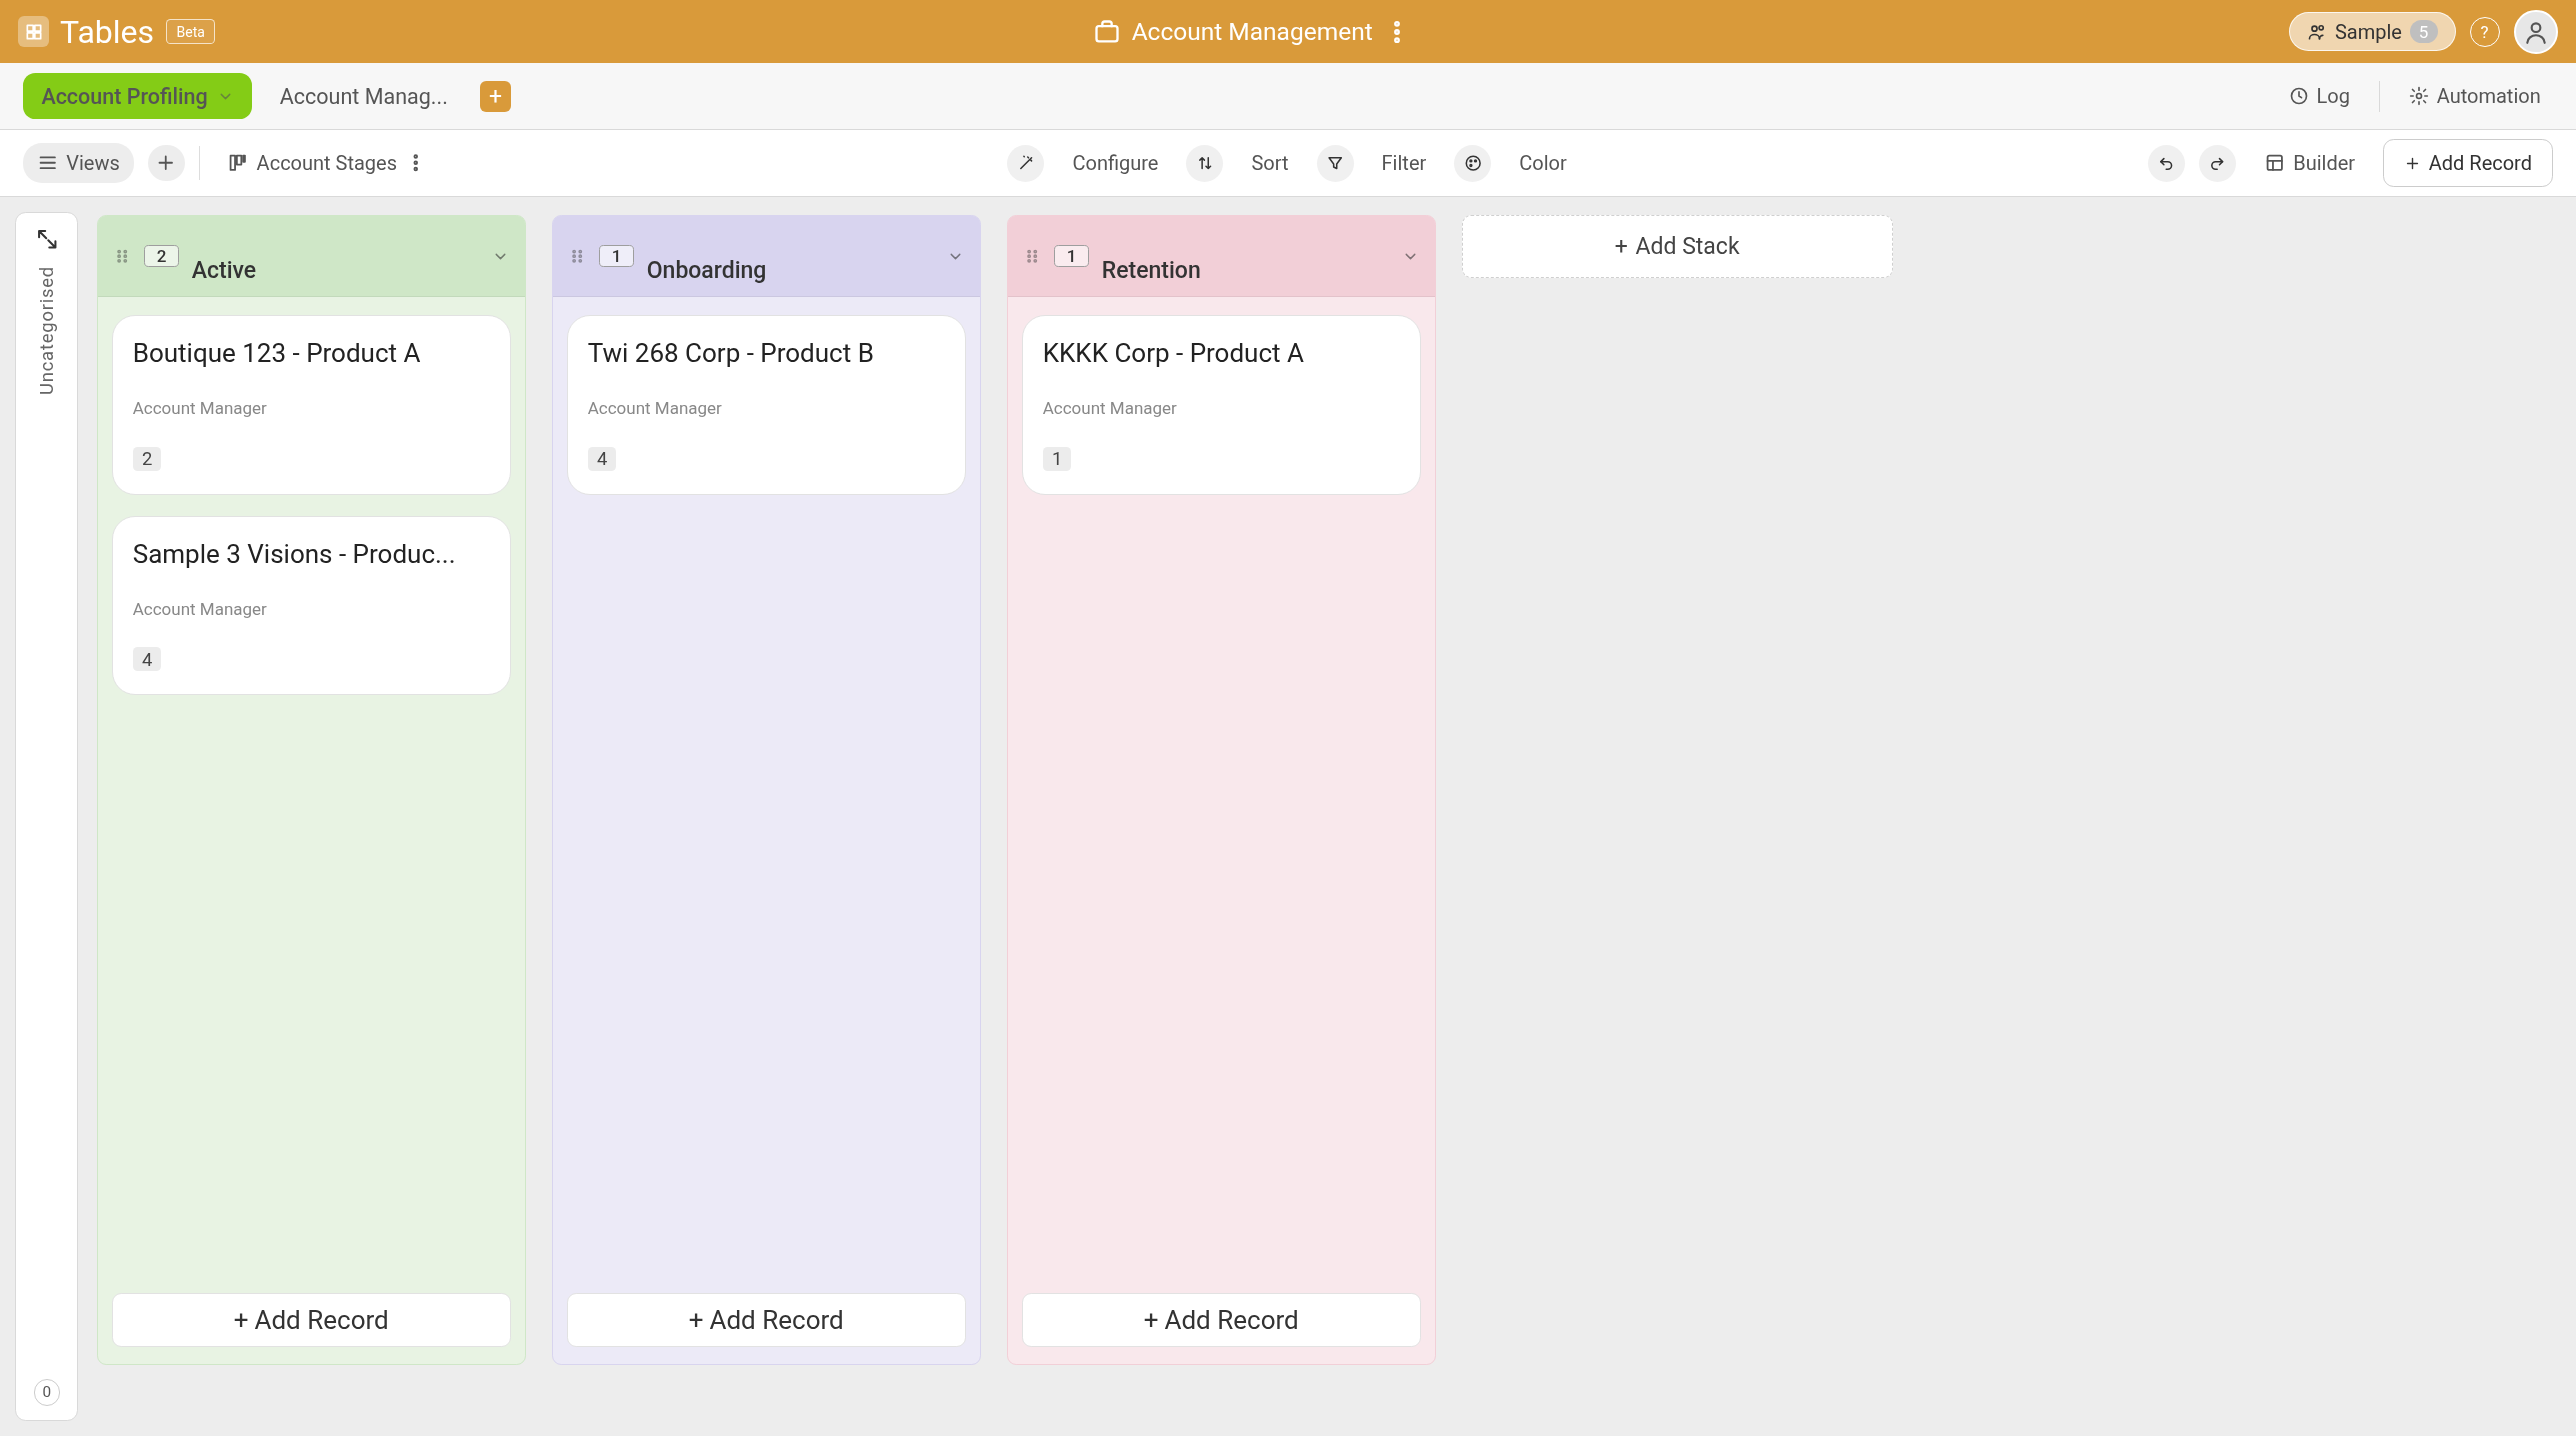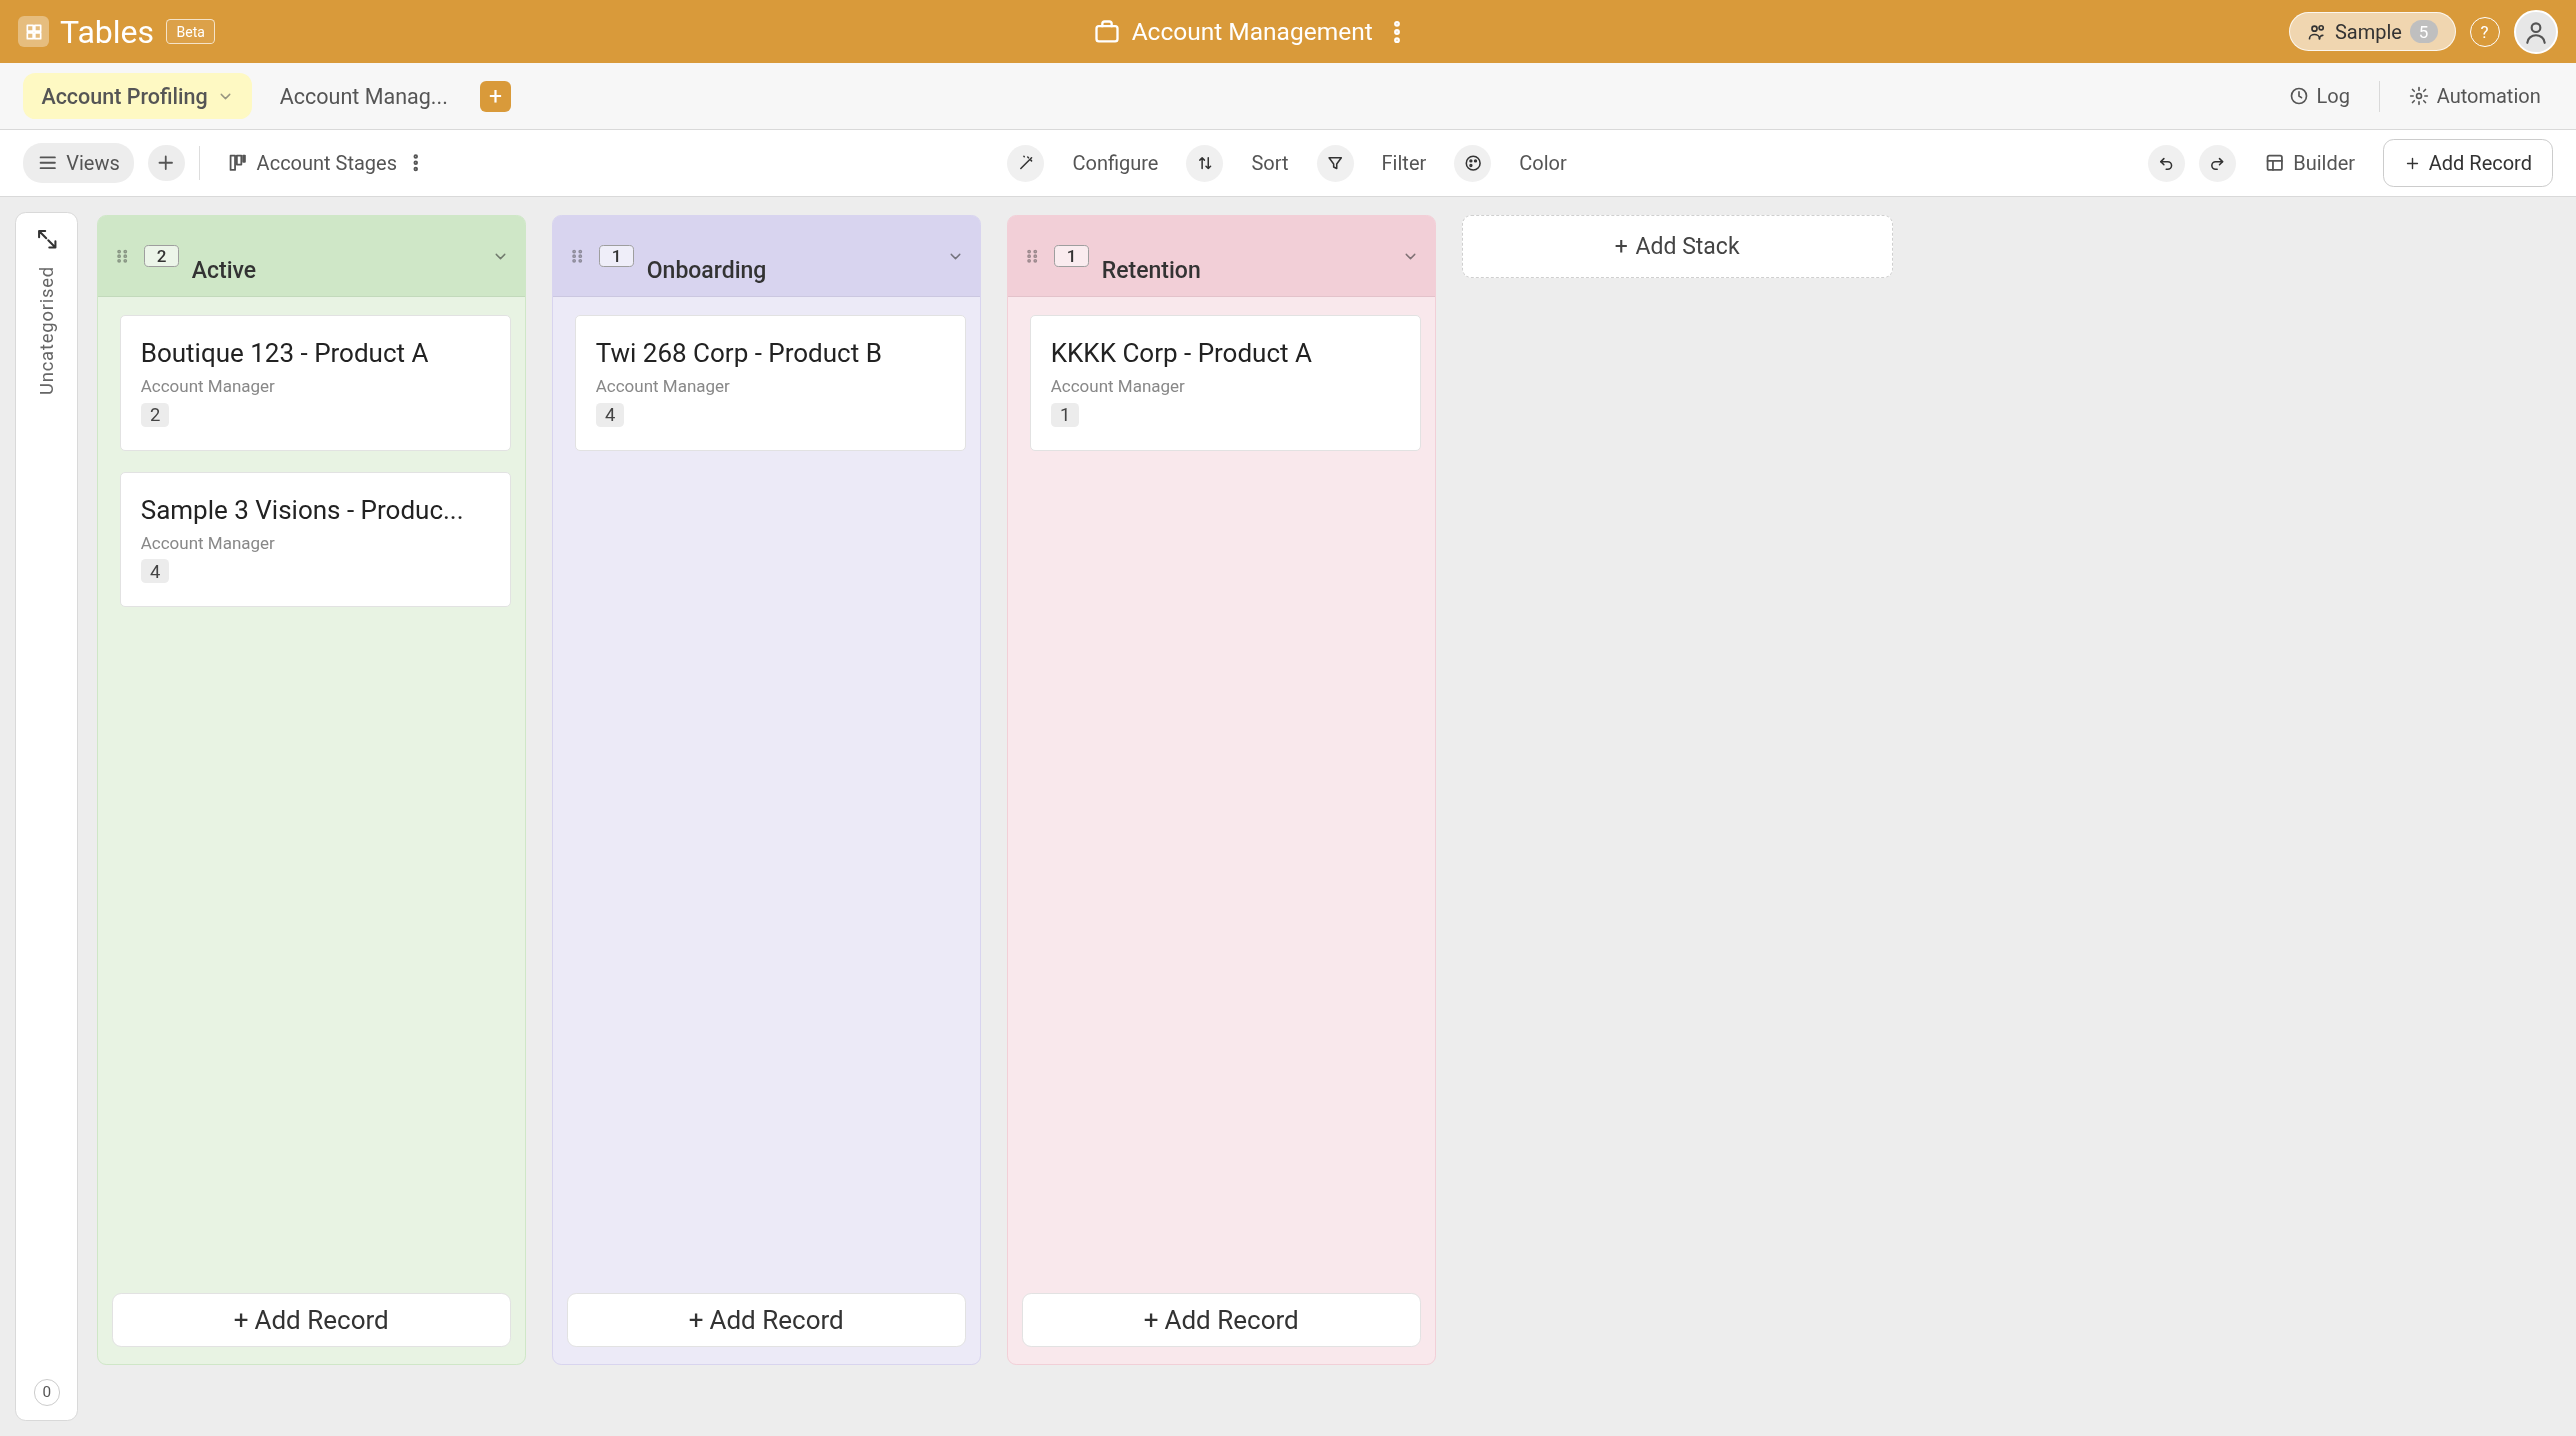--- a/index.html
+++ b/index.html
@@ -98,21 +98,21 @@
     box-sizing:border-box;
   }
   .tab{
     display:flex; align-items:center; gap:9.2px;
     padding:10.7px 18.4px;
     border-radius:12.3px;
     font-size:21.5px; color:#555;
     white-space:nowrap;
   }
   .tab.active{
-    background:#fef9c3;
+    background:#84cc16;
     font-weight:500;
   }
   .tab .chev{opacity:0.6;}
   .tab-add{
     width:31px;height:31px;border-radius:6.1px;background:var(--orange);
     display:flex;align-items:center;justify-content:center;color:#fff;font-size:23px;
     margin-left:4.6px;
   }
   .tabbar .spacer{flex:1;}
   .tabbar .rbtn{
@@ -223,23 +223,23 @@
   .stack-header .name{font-weight:500;margin-top:28px;}
   .stack-header .exp{margin-left:auto; opacity:0.6;}
 
   .cards{
     display:flex; flex-direction:column; gap:21.5px;
     padding:18.4px 14px;
   }
   .card{
     background:var(--card-bg);
     border:0.8px solid #e2e2e2;
-    border-radius:5px;
+    border-radius:23px;
     padding:21.5px 20px 23px 20px;
-    display:flex; flex-direction:column; gap:2px;margin-left:8px;
+    display:flex; flex-direction:column; gap:24px;
   }
   .card .title{font-size:26px;font-weight:400;color:#222;}
   .card .sub-label{font-size:17px;color:#888;margin-top:6.1px;}
   .card .chip{
     margin-top:4.6px;
     align-self:flex-start;
     background:var(--chip-bg);
     border-radius:4.6px;
     padding:1.5px 9.2px;
     font-size:18.4px;color:#444;

